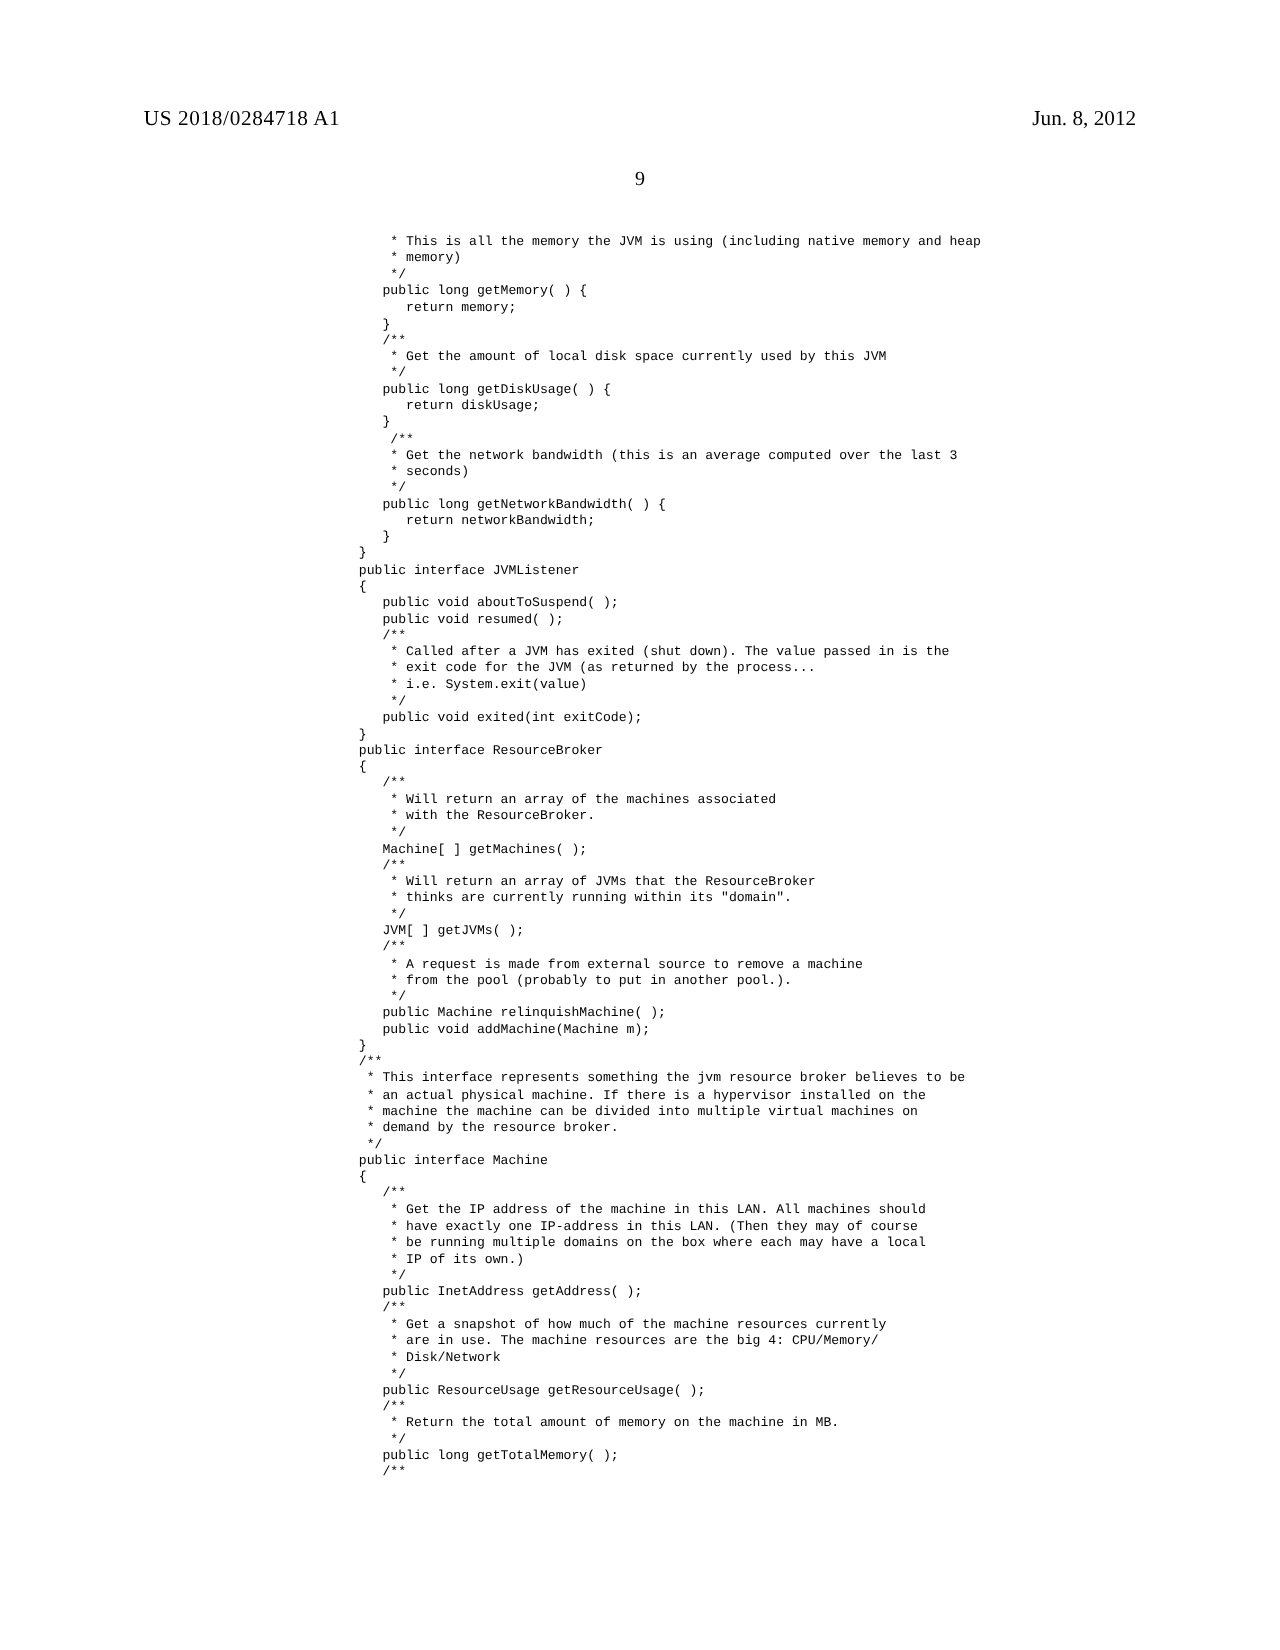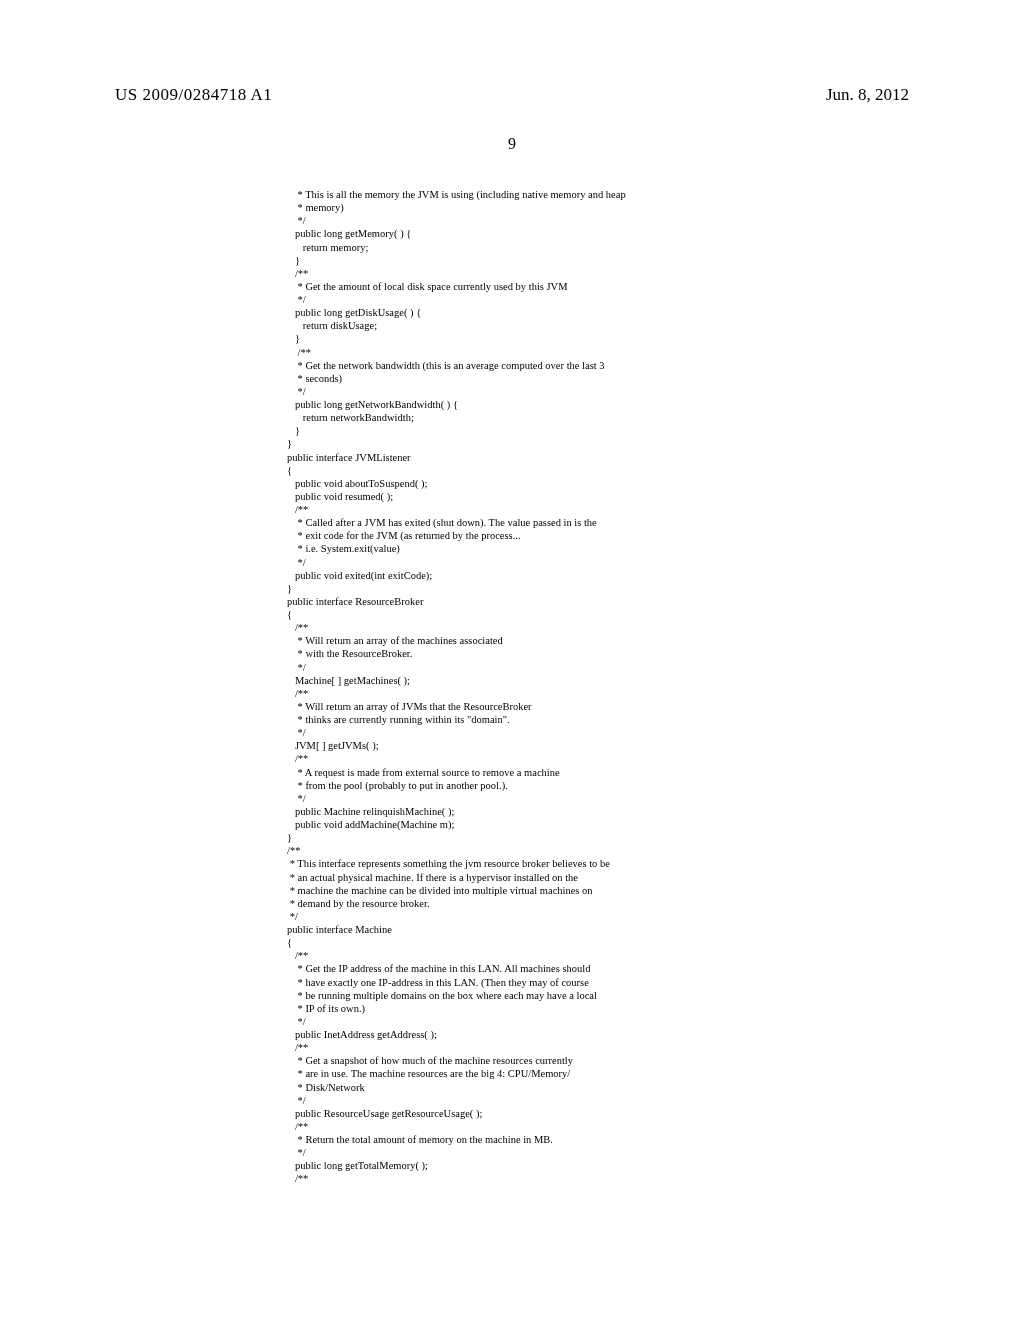--- a/index.html
+++ b/index.html
@@ -37,28 +37,28 @@
   .continued-header {
     text-align: center;
     font-size: 12px;
     border-top: 1px solid black;
     border-bottom: 1px solid black;
     padding: 4px 0;
     margin-bottom: 10px;
   }
   .code-content {
     white-space: pre;
-    font-family: Liberation Serif, serif;
+    font-family: Liberation Mono, monospace;
   }
 </style>
 </head>
 <body>
 
 <div class="header">
-  <span class="pub-number">US 2009/0284718 A1</span>
+  <span class="pub-number">US 2018/0284718 A1</span>
   <span class="pub-date">Jun. 8, 2012</span>
 </div>
 
 <div class="page-number">9</div>
 
 <div class="code-block">
   <div class="code-content">    * This is all the memory the JVM is using (including native memory and heap
     * memory)
     */
    public long getMemory( ) {

